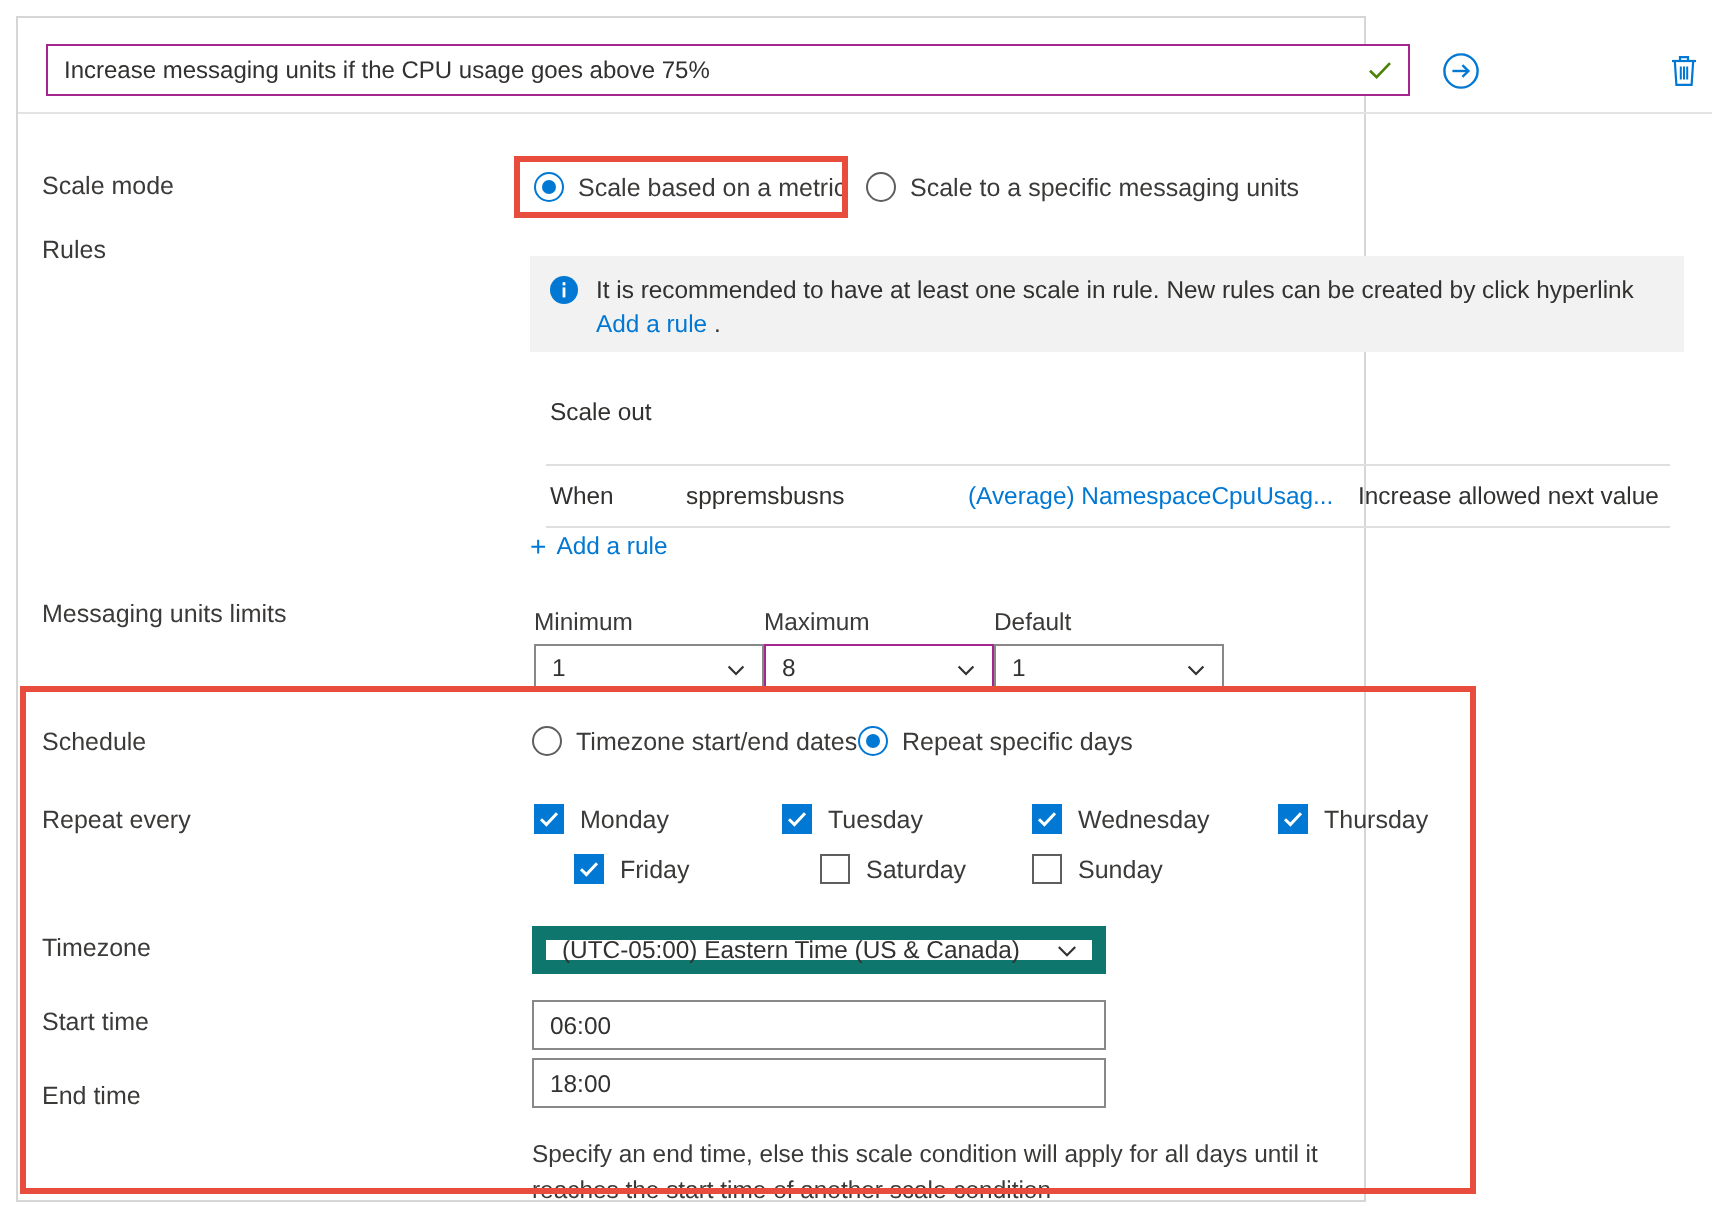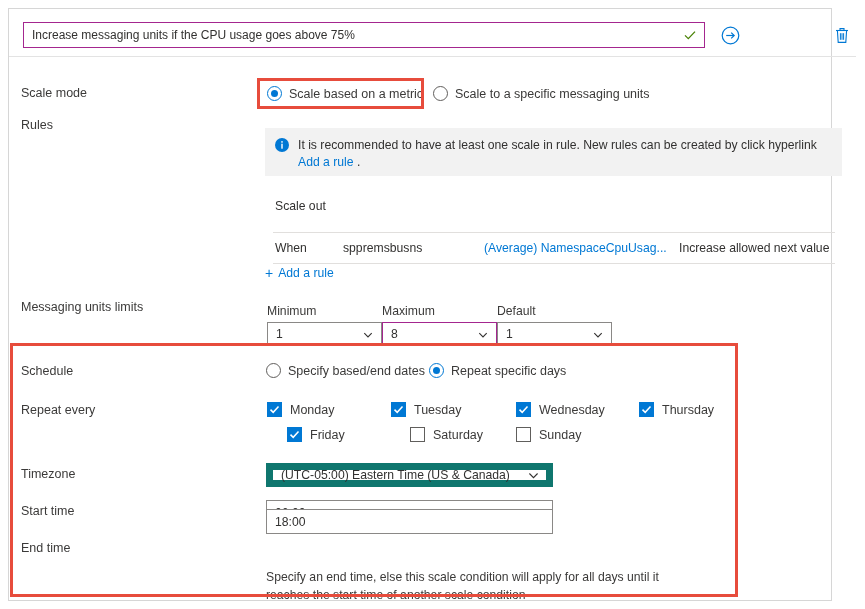--- a/index.html
+++ b/index.html
@@ -14,21 +14,21 @@
     position: relative;
     width: 865px; height: 609px;
     background: #ffffff;
     overflow: hidden;
   }
 
   
   .panel {
     position: absolute;
     left: 8px; top: 8px;
-    width: 824px; height: 593px;
+    width: 675px; height: 593px;
     border: 1px solid #d6d6d6;
     background: #ffffff;
   }
 
   
   .header-row {
     position: absolute;
     left: 0; top: 0;
     width: 847px; height: 48px;
     border-bottom: 1px solid #e3e3e3;
@@ -244,21 +244,21 @@
     width: 287px; height: 25px;
     border: 1px solid #8a8886;
     background: #fff;
     font-family: "Liberation Sans", sans-serif;
     font-size: 12.2px;
     color: #323130;
     padding-left: 8px;
     outline: none;
   }
   .st-input { top: 491px; }
-  .et-input { top: 500px; }
+  .et-input { top: 520px; }
   .helper {
     position: absolute;
     left: 257px; top: 559px;
     width: 420px;
     font-size: 12.2px;
     color: #3b3a39;
     line-height: 18px;
   }
 </style>
 </head>
@@ -368,21 +368,21 @@
         <svg width="10" height="10" viewBox="0 0 10 10">
             <path d="M1.3 3.2 L5 7 L8.7 3.2" fill="none" stroke="#323130" stroke-width="1.1"></path>
           </svg>
       </span>
     </div>
 
     <div class="lbl sched-lbl">Schedule</div>
 
     <div class="radio-row" style="left:257px; top:354px;">
       <span class="radio"></span>
-      <span class="radio-label">Specify based/end dates</span>
+      <span class="radio-label">Timezone start/end dates</span>
     </div>
 
     <div class="radio-row" style="left:420px; top:354px;">
       <span class="radio checked"></span>
       <span class="radio-label">Repeat specific days</span>
     </div>
 
     <div class="lbl repeat-lbl">Repeat every</div>
 
     <div class="cb-item" style="left:258px; top:393px;">

